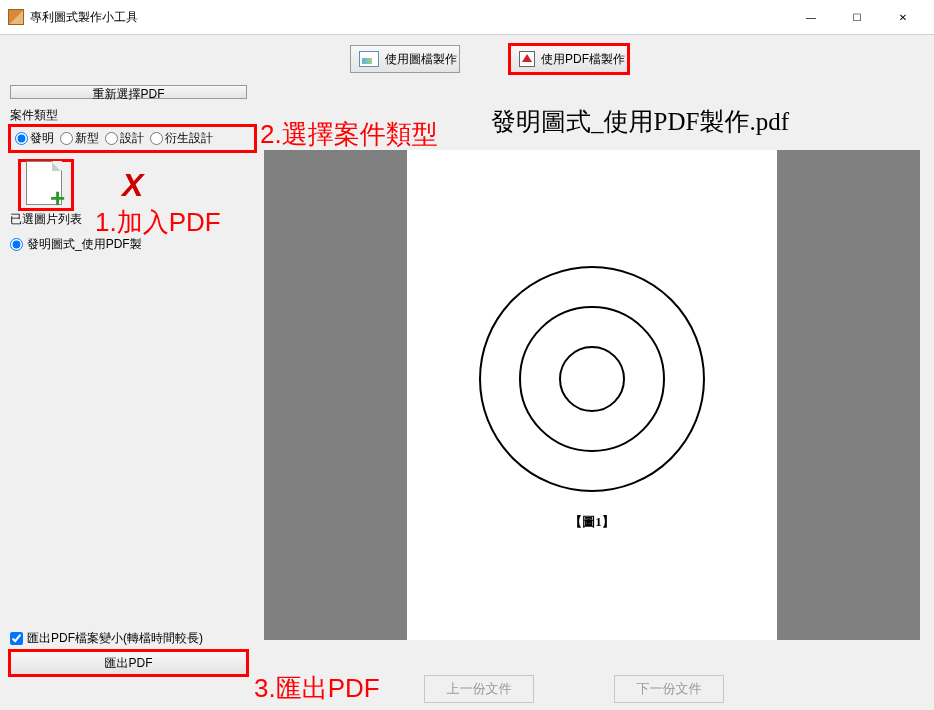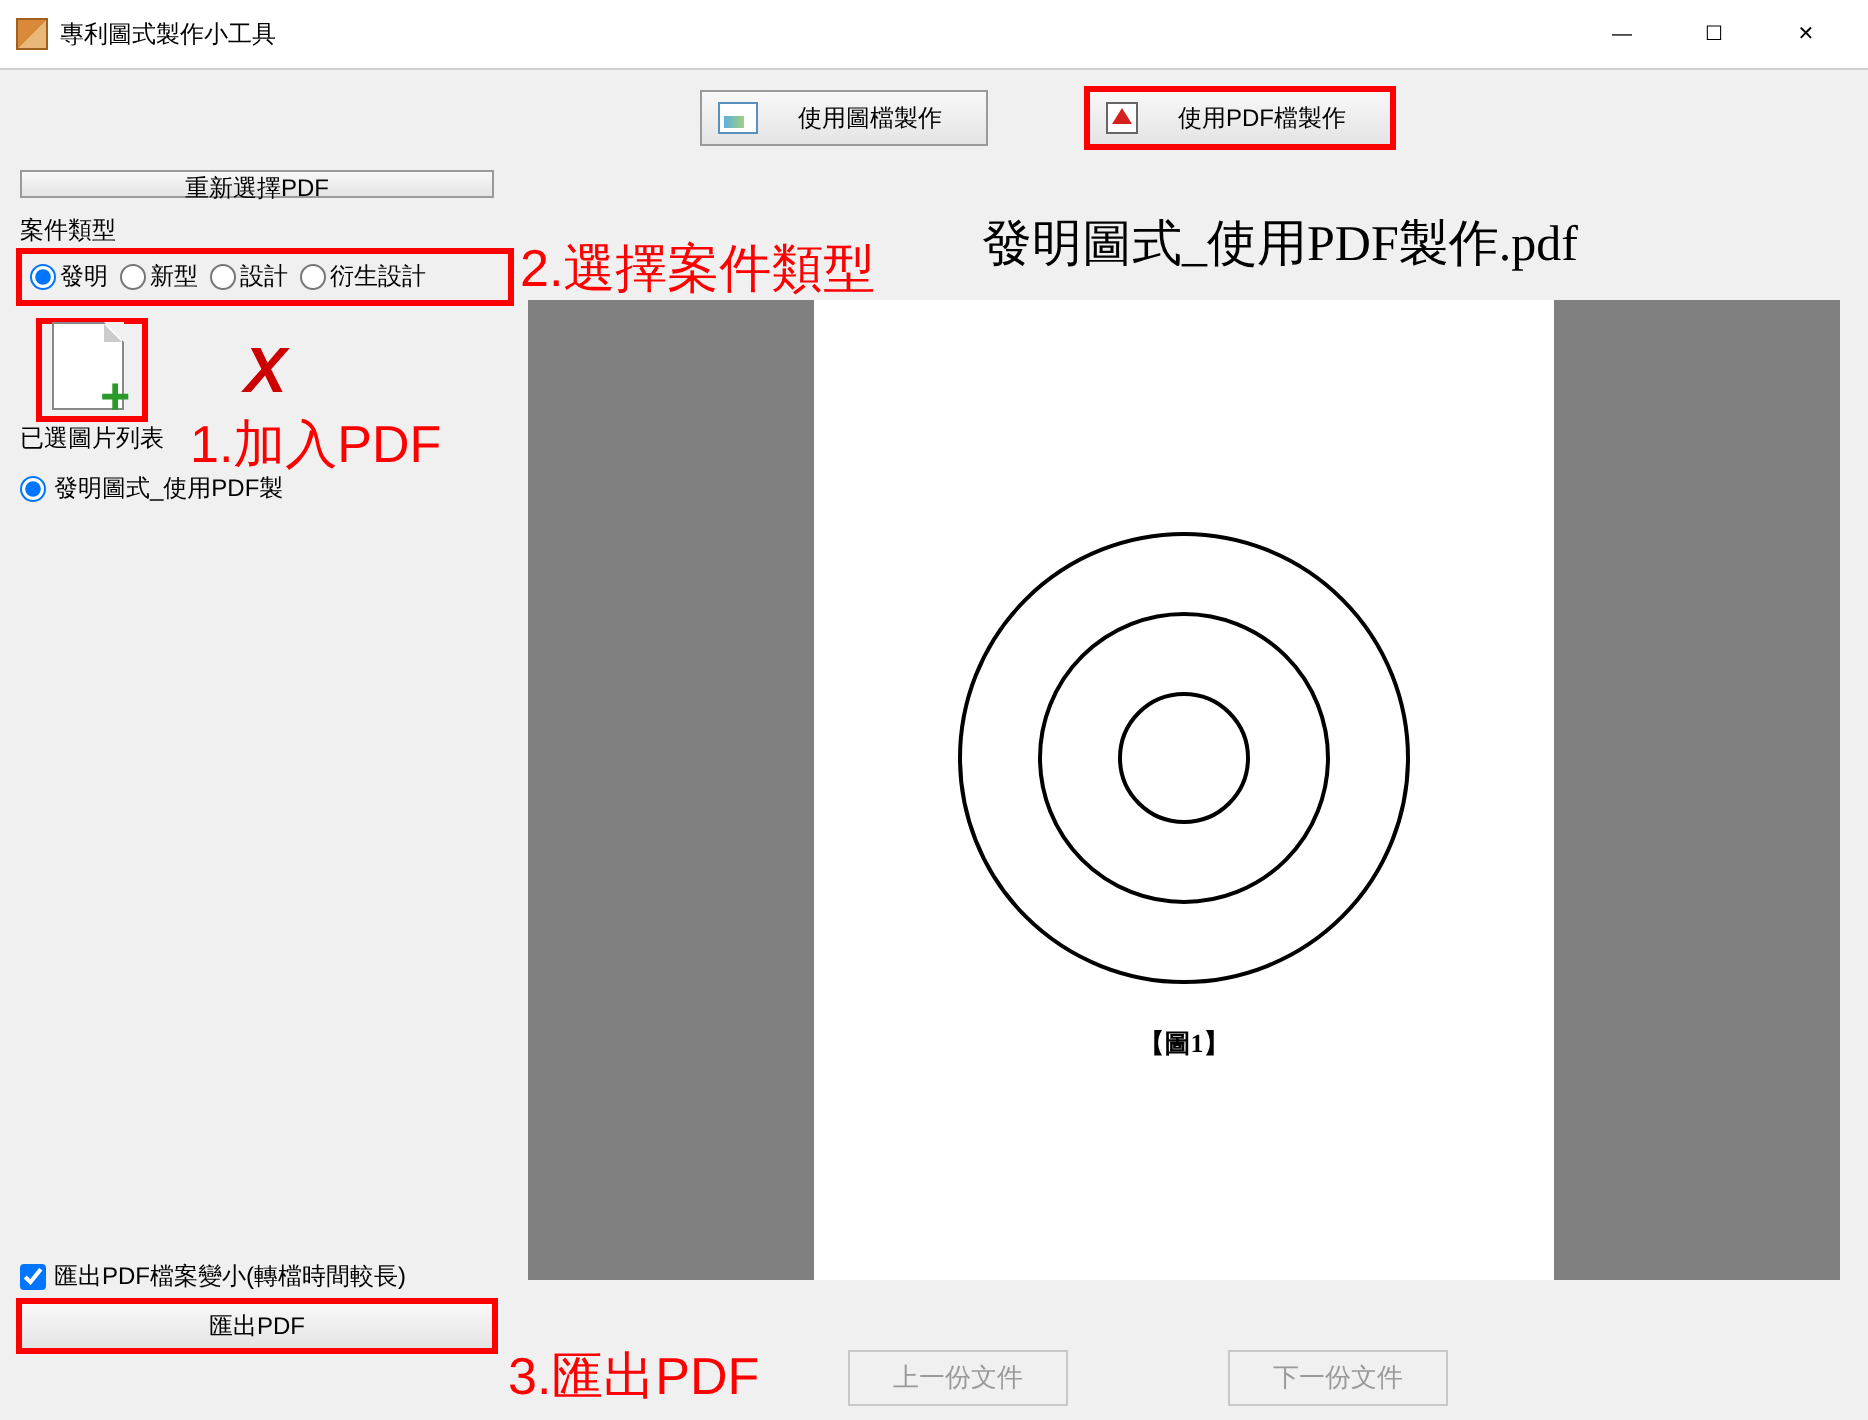--- a/index.html
+++ b/index.html
@@ -37,22 +37,22 @@
       position: relative;
       height: 680px;
       background: #f0f0f0;
     }
     .top-buttons {
       position:absolute; left:350px; top:10px; display:flex; gap:50px;
     }
     .std-btn {
       background: linear-gradient(#f8f8f8,#e4e4e4);
       border:1px solid #9a9a9a;
-      padding:4px 22px 4px 8px;
-      display:flex; align-items:center; gap:20px;
+      padding:4px 2px 4px 8px;
+      display:flex; align-items:center; gap:6px;
       font-size:12px; cursor:pointer;
       height:28px;
     }
     .highlight-red { outline:3px solid #ff0000; outline-offset:-1px;}
     .ico-img {
       width:20px;height:16px;display:inline-block;
       background:#fff;border:1px solid #5a8fc0;
       position:relative;
     }
     .ico-img::after{content:"";position:absolute;left:2px;top:6px;width:10px;height:6px;background:linear-gradient(90deg,#5fb0e0,#a0d080);}

